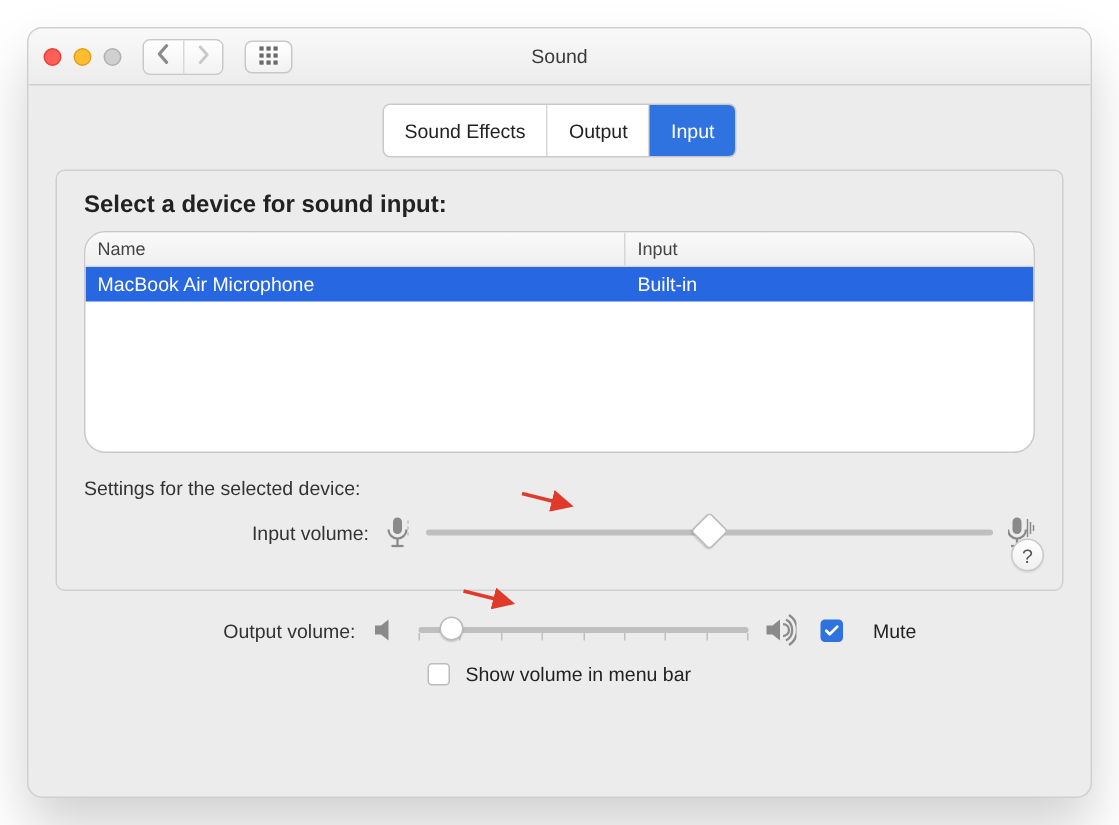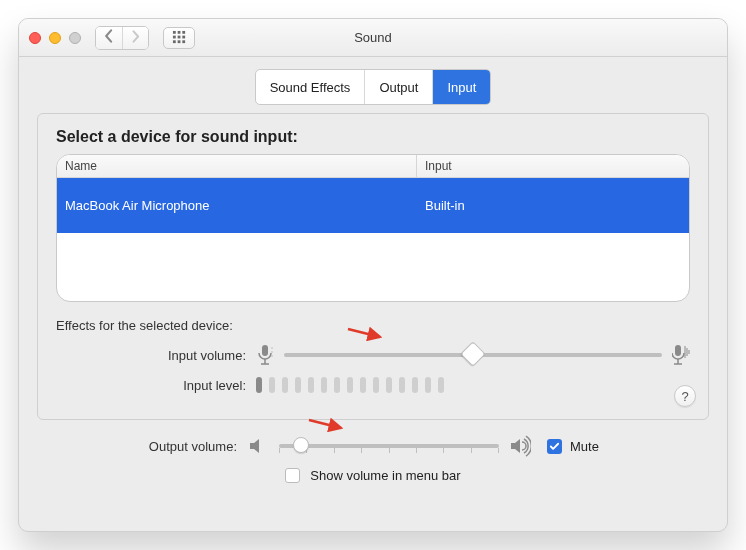--- a/index.html
+++ b/index.html
@@ -103,21 +103,21 @@
   .thead{
     display:flex;background:linear-gradient(#fafafa,#efefef);
     border-bottom:1px solid #d6d6d6;font-size:12px;color:#444;
   }
   .thead div{padding:4px 8px;}
   .col-name{flex:0 0 360px;border-right:1px solid #d6d6d6;}
   .col-type{flex:1;}
   .trow{
     display:flex;background:#2867e2;color:#fff;font-size:13px;
   }
-  .trow div{padding:20px 8px;}
+  .trow div{padding:4px 8px;}
   .subhead{
     margin:16px 0 10px 0;font-size:13px;color:#333;
   }
   .frow{
     display:flex;align-items:center;margin-bottom:10px;gap:10px;
   }
   .flabel{
     width:190px;text-align:right;color:#333;
   }
   
@@ -226,21 +226,21 @@
         <div class="thead">
           <div class="col-name">Name</div>
           <div class="col-type">Input</div>
         </div>
         <div class="trow">
           <div class="col-name" style="border-right:none">MacBook Air Microphone</div>
           <div class="col-type">Built-in</div>
         </div>
       </div>
 
-      <div class="subhead">Effects for the selected device:</div>
+      <div class="subhead">Settings for the selected device:</div>
 
       <div class="frow" style="position:relative;">
         <div class="arrow" style="left:290px;top:-18px;">
           <svg viewBox="0 0 40 16">
               <defs>
                 <marker id="ah1" markerWidth="6" markerHeight="6" refX="5" refY="3" orient="auto">
                   <path d="M0,0 L6,3 L0,6 Z" fill="#e03b2a"></path>
                 </marker>
               </defs>
               <line x1="2" y1="4" x2="34" y2="12" stroke="#e03b2a" stroke-width="2.5" marker-end="url(#ah1)"></line>
@@ -268,40 +268,20 @@
           <line x1="6" y1="15" x2="6" y2="20" stroke="#8a8a8a" stroke-width="1.5"></line>
           <line x1="2" y1="20" x2="10" y2="20" stroke="#8a8a8a" stroke-width="1.5"></line>
           <g stroke="#8a8a8a" stroke-width="1">
               <line x1="13" y1="2" x2="13" y2="14"></line>
               <line x1="15" y1="4" x2="15" y2="12"></line>
               <line x1="17" y1="6" x2="17" y2="10"></line>
             </g>
         </svg>
       </div>
 
-      <div class="frow">
-        <div class="flabel">Input level:</div>
-        <div class="level" id="level-bars">
-            <span class="on"></span>
-            <span></span>
-            <span></span>
-            <span></span>
-            <span></span>
-            <span></span>
-            <span></span>
-            <span></span>
-            <span></span>
-            <span></span>
-            <span></span>
-            <span></span>
-            <span></span>
-            <span></span>
-            <span></span>
-          </div>
-      </div>
 
       <div class="helpbtn">?</div>
     </div>
 
     <div class="footer">
       <div class="frow" style="position:relative;">
         <div class="arrow" style="left:270px;top:-18px;">
           <svg viewBox="0 0 40 16">
               <defs>
                 <marker id="ah2" markerWidth="6" markerHeight="6" refX="5" refY="3" orient="auto">
@@ -329,21 +309,21 @@
               <span></span>
             </div>
           <div class="thumb round" id="thumb-output" style="left: 10%;"></div>
         </div>
         <svg class="speaker" viewBox="0 0 22 22">
           <path d="M2 8h4l5-4v14l-5-4H2z" fill="#8a8a8a"></path>
           <path d="M13 7a4 4 0 0 1 0 8" stroke="#8a8a8a" stroke-width="1.5" fill="none"></path>
           <path d="M15 4a8 8 0 0 1 0 14" stroke="#8a8a8a" stroke-width="1.5" fill="none"></path>
           <path d="M17 1a12 12 0 0 1 0 20" stroke="#8a8a8a" stroke-width="1.5" fill="none"></path>
         </svg>
-        <label style="display:flex;align-items:center;gap:4px;margin-left:6px;">
+        <label style="display:flex;align-items:center;gap:16px;margin-left:6px;">
           <span class="chk">
             <svg viewBox="0 0 12 12">
                 <path d="M2 6l2.5 2.5L10 3" stroke="#fff" stroke-width="2" fill="none" stroke-linecap="round" stroke-linejoin="round"></path>
               </svg>
           </span>
           <span class="mutelabel">Mute</span>
         </label>
       </div>
 
       <div class="frow" style="justify-content:center;margin-bottom:0;">

